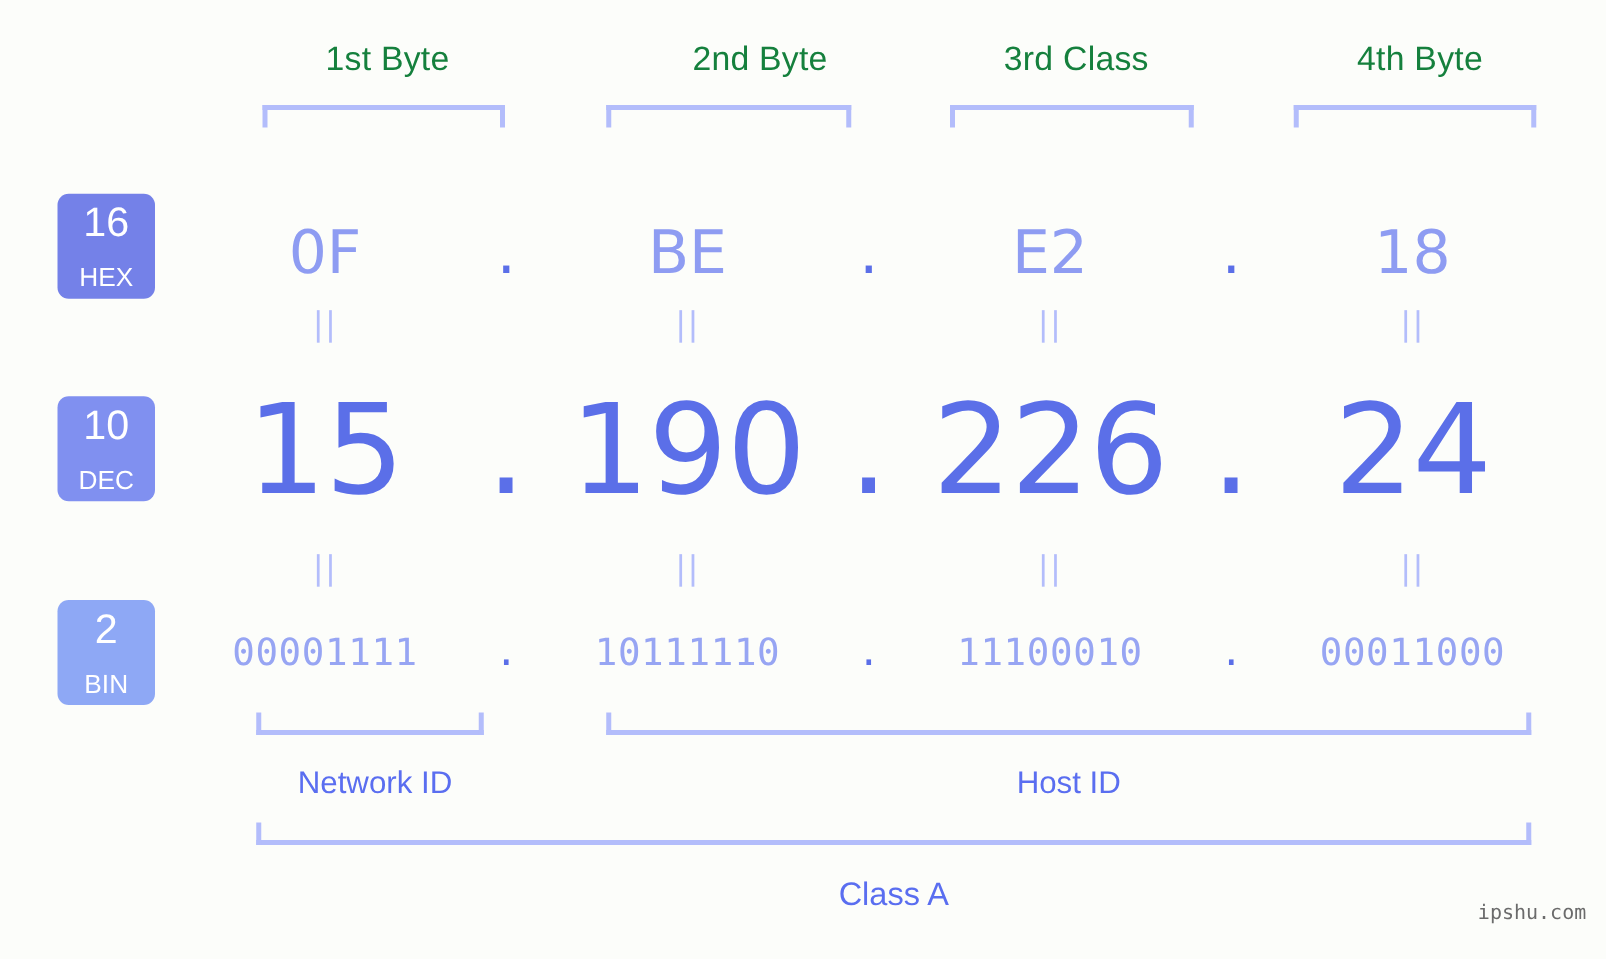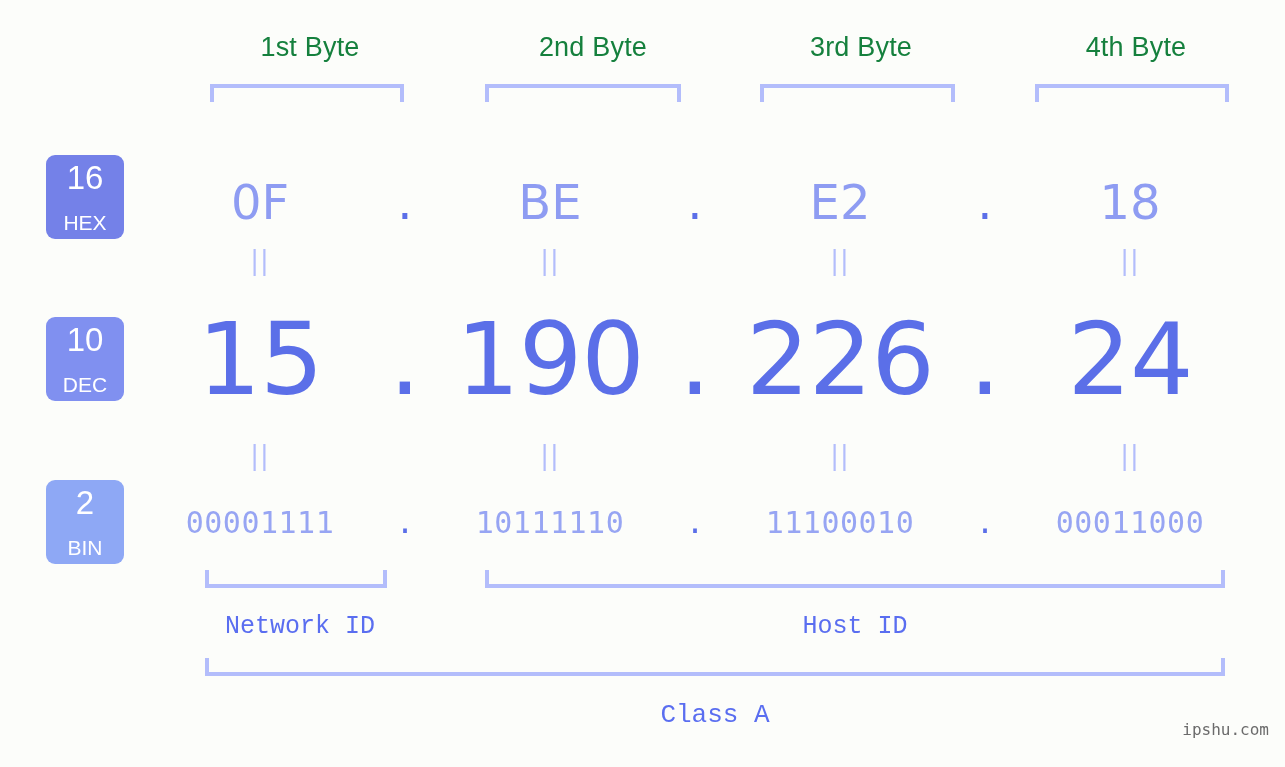--- a/index.html
+++ b/index.html
@@ -171,21 +171,21 @@
   }
   #bracket-netid   { top: 570px; left: 205px;  width: 182px; }
   #bracket-hostid  { top: 570px; left: 485px;  width: 740px; }
   #bracket-class   { top: 658px; left: 205px;  width: 1020px; }
 
   
   .id-label {
     position: absolute;
     font-size: 25px;
     color: #5a6ef0;
-    font-family: Liberation Mono, monospace;
+    font-family: Liberation Sans, sans-serif;
     text-align: center;
     white-space: nowrap;
   }
   #label-netid  { top: 612px; left: 205px;  width: 190px; }
   #label-hostid { top: 612px; left: 485px;  width: 740px; }
   #label-class  { top: 700px; left: 205px;  width: 1020px; font-size: 26px; }
 
   
   #watermark {
     position: absolute;
@@ -196,22 +196,22 @@
     font-family: "DejaVu Sans Mono", monospace;
     letter-spacing: 0px;
   }
 </style>
 </head>
 <body>
 
 <div id="stage">
 
   <div class="byte-label" style="left:190px">1st Byte</div>
-  <div class="byte-label" style="left:473px">2nd Byte</div>
-  <div class="byte-label" style="left:741px">3rd Byte</div>
+  <div class="byte-label" style="left:488px">2nd Byte</div>
+  <div class="byte-label" style="left:741px">3rd Class</div>
   <div class="byte-label" style="left:1016px">4th Byte</div>
 
   <div class="bracket-top" style="left:210px;  width:194px"></div>
   <div class="bracket-top" style="left:485px;  width:196px"></div>
   <div class="bracket-top" style="left:760px;  width:195px"></div>
   <div class="bracket-top" style="left:1035px; width:194px"></div>
 
   <div class="badge" id="badge-hex">
     <span class="num">16</span>
     <span class="sub">HEX</span>

